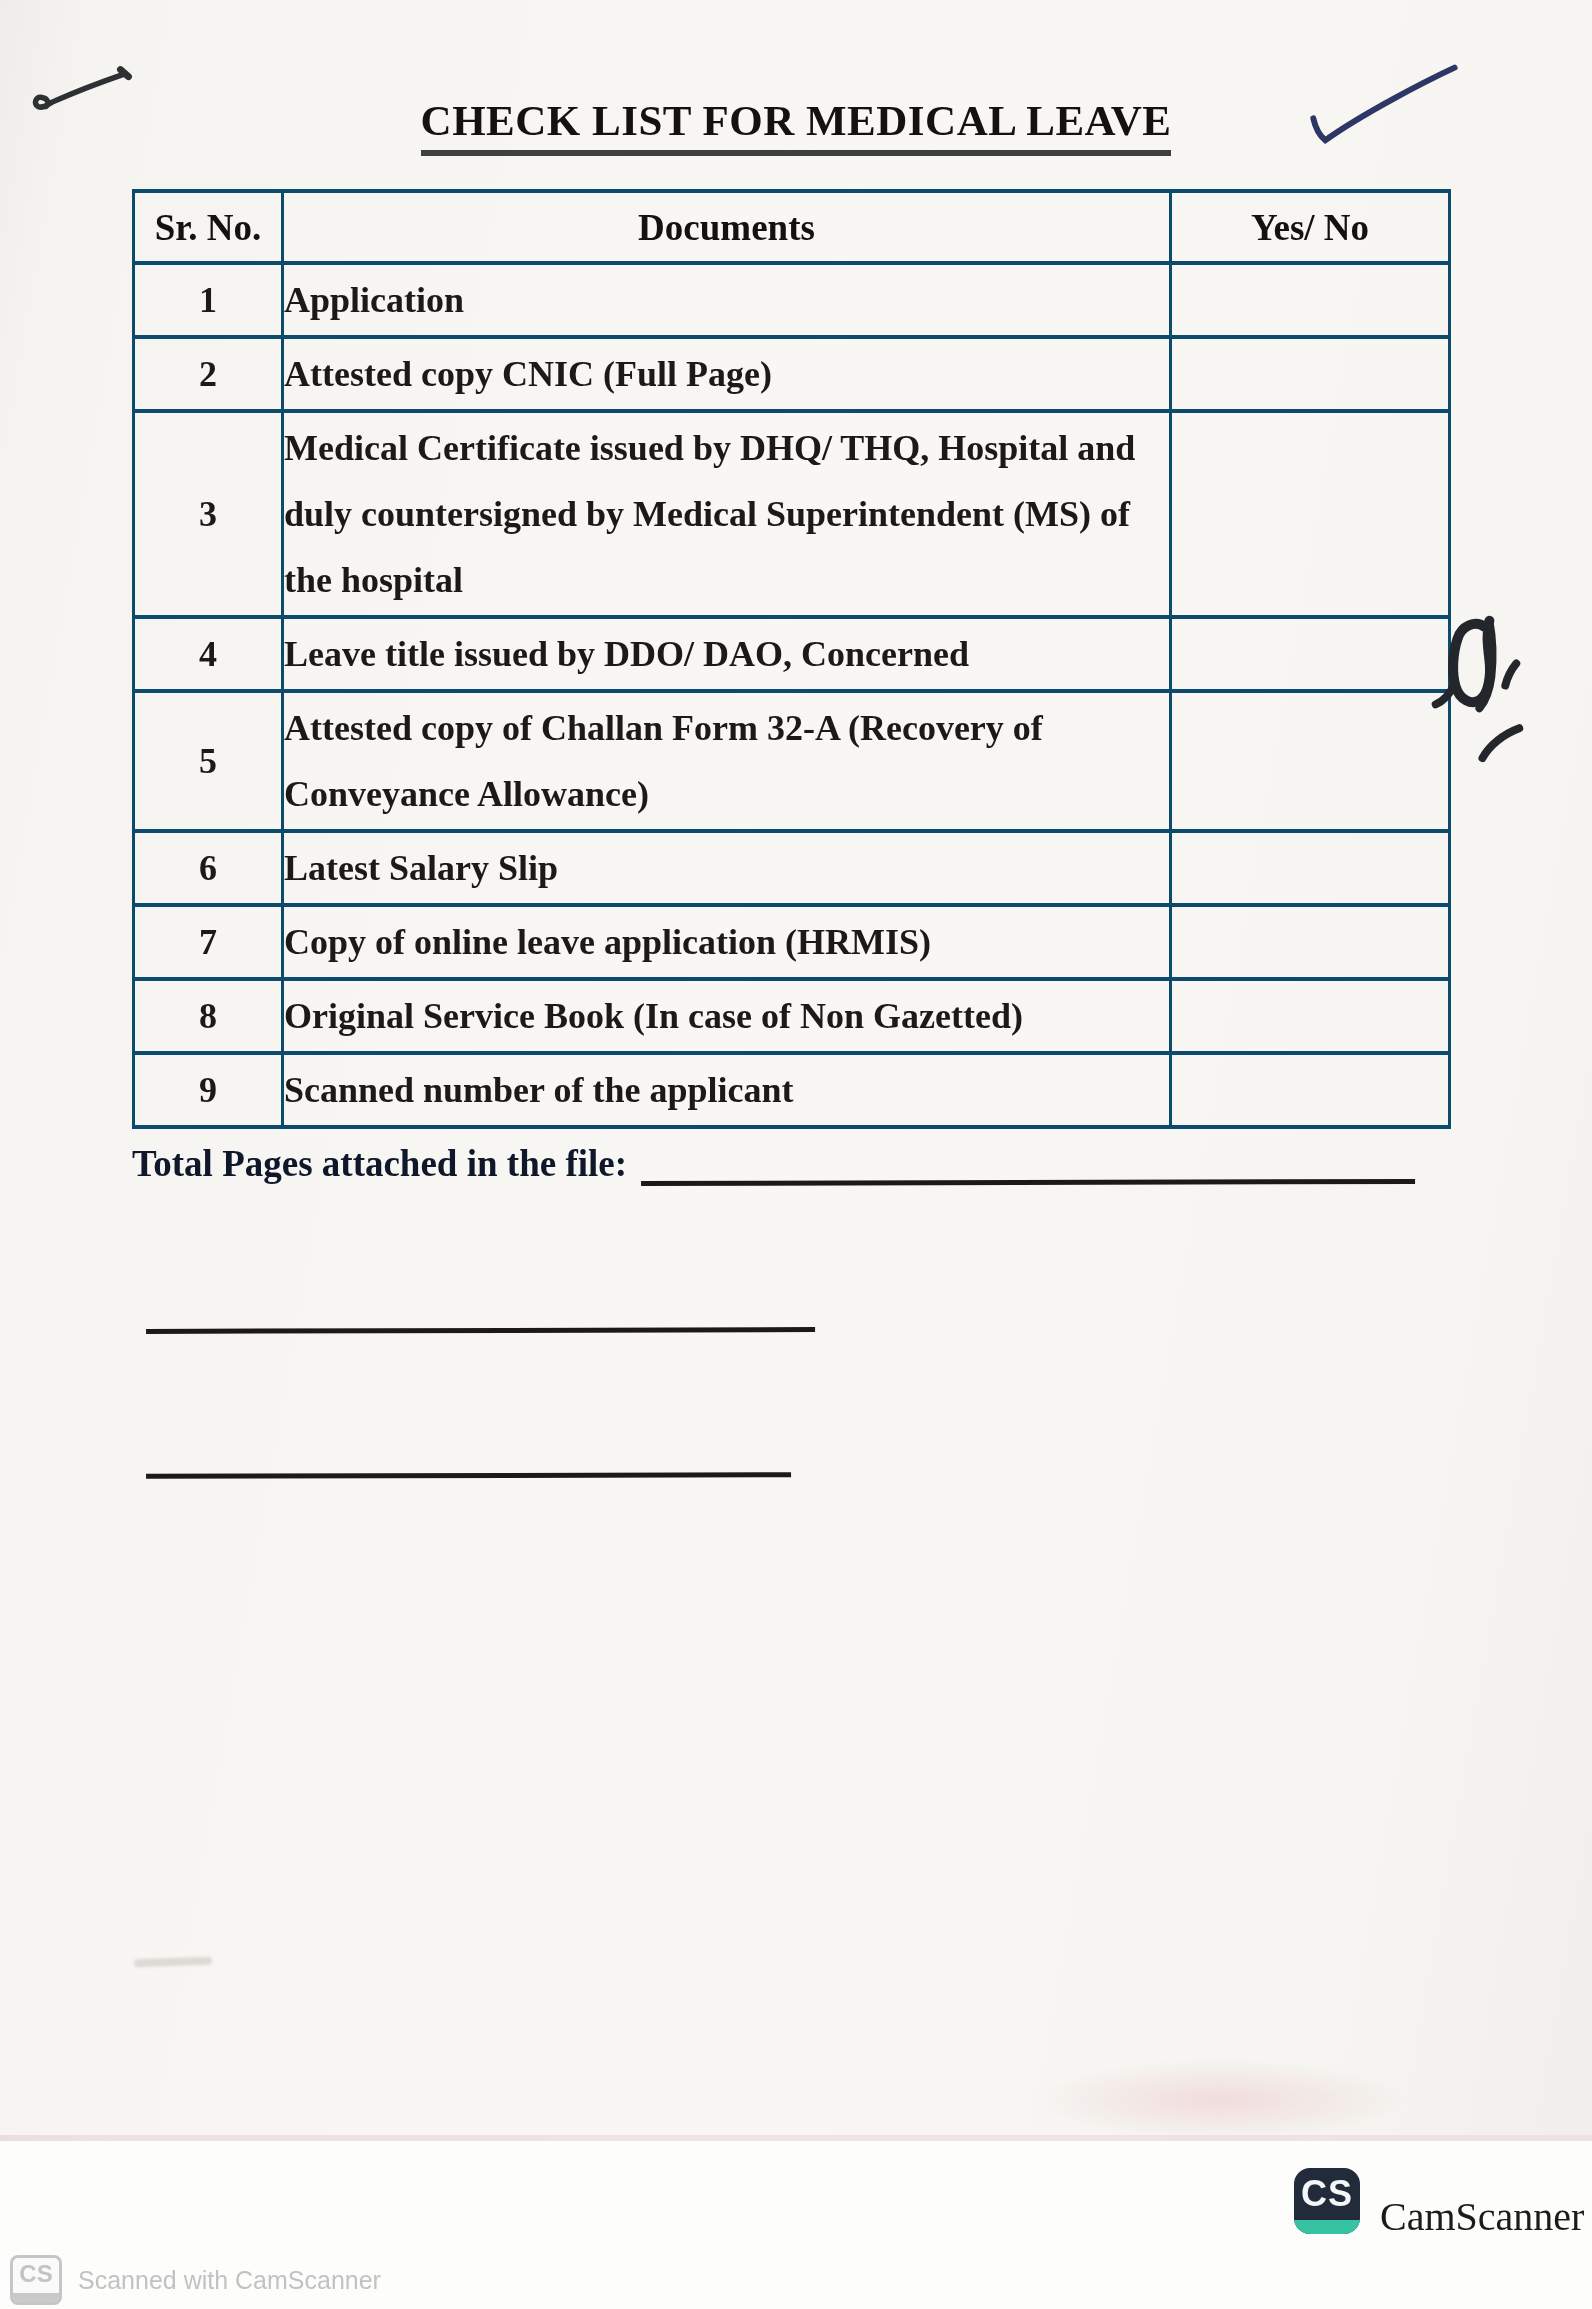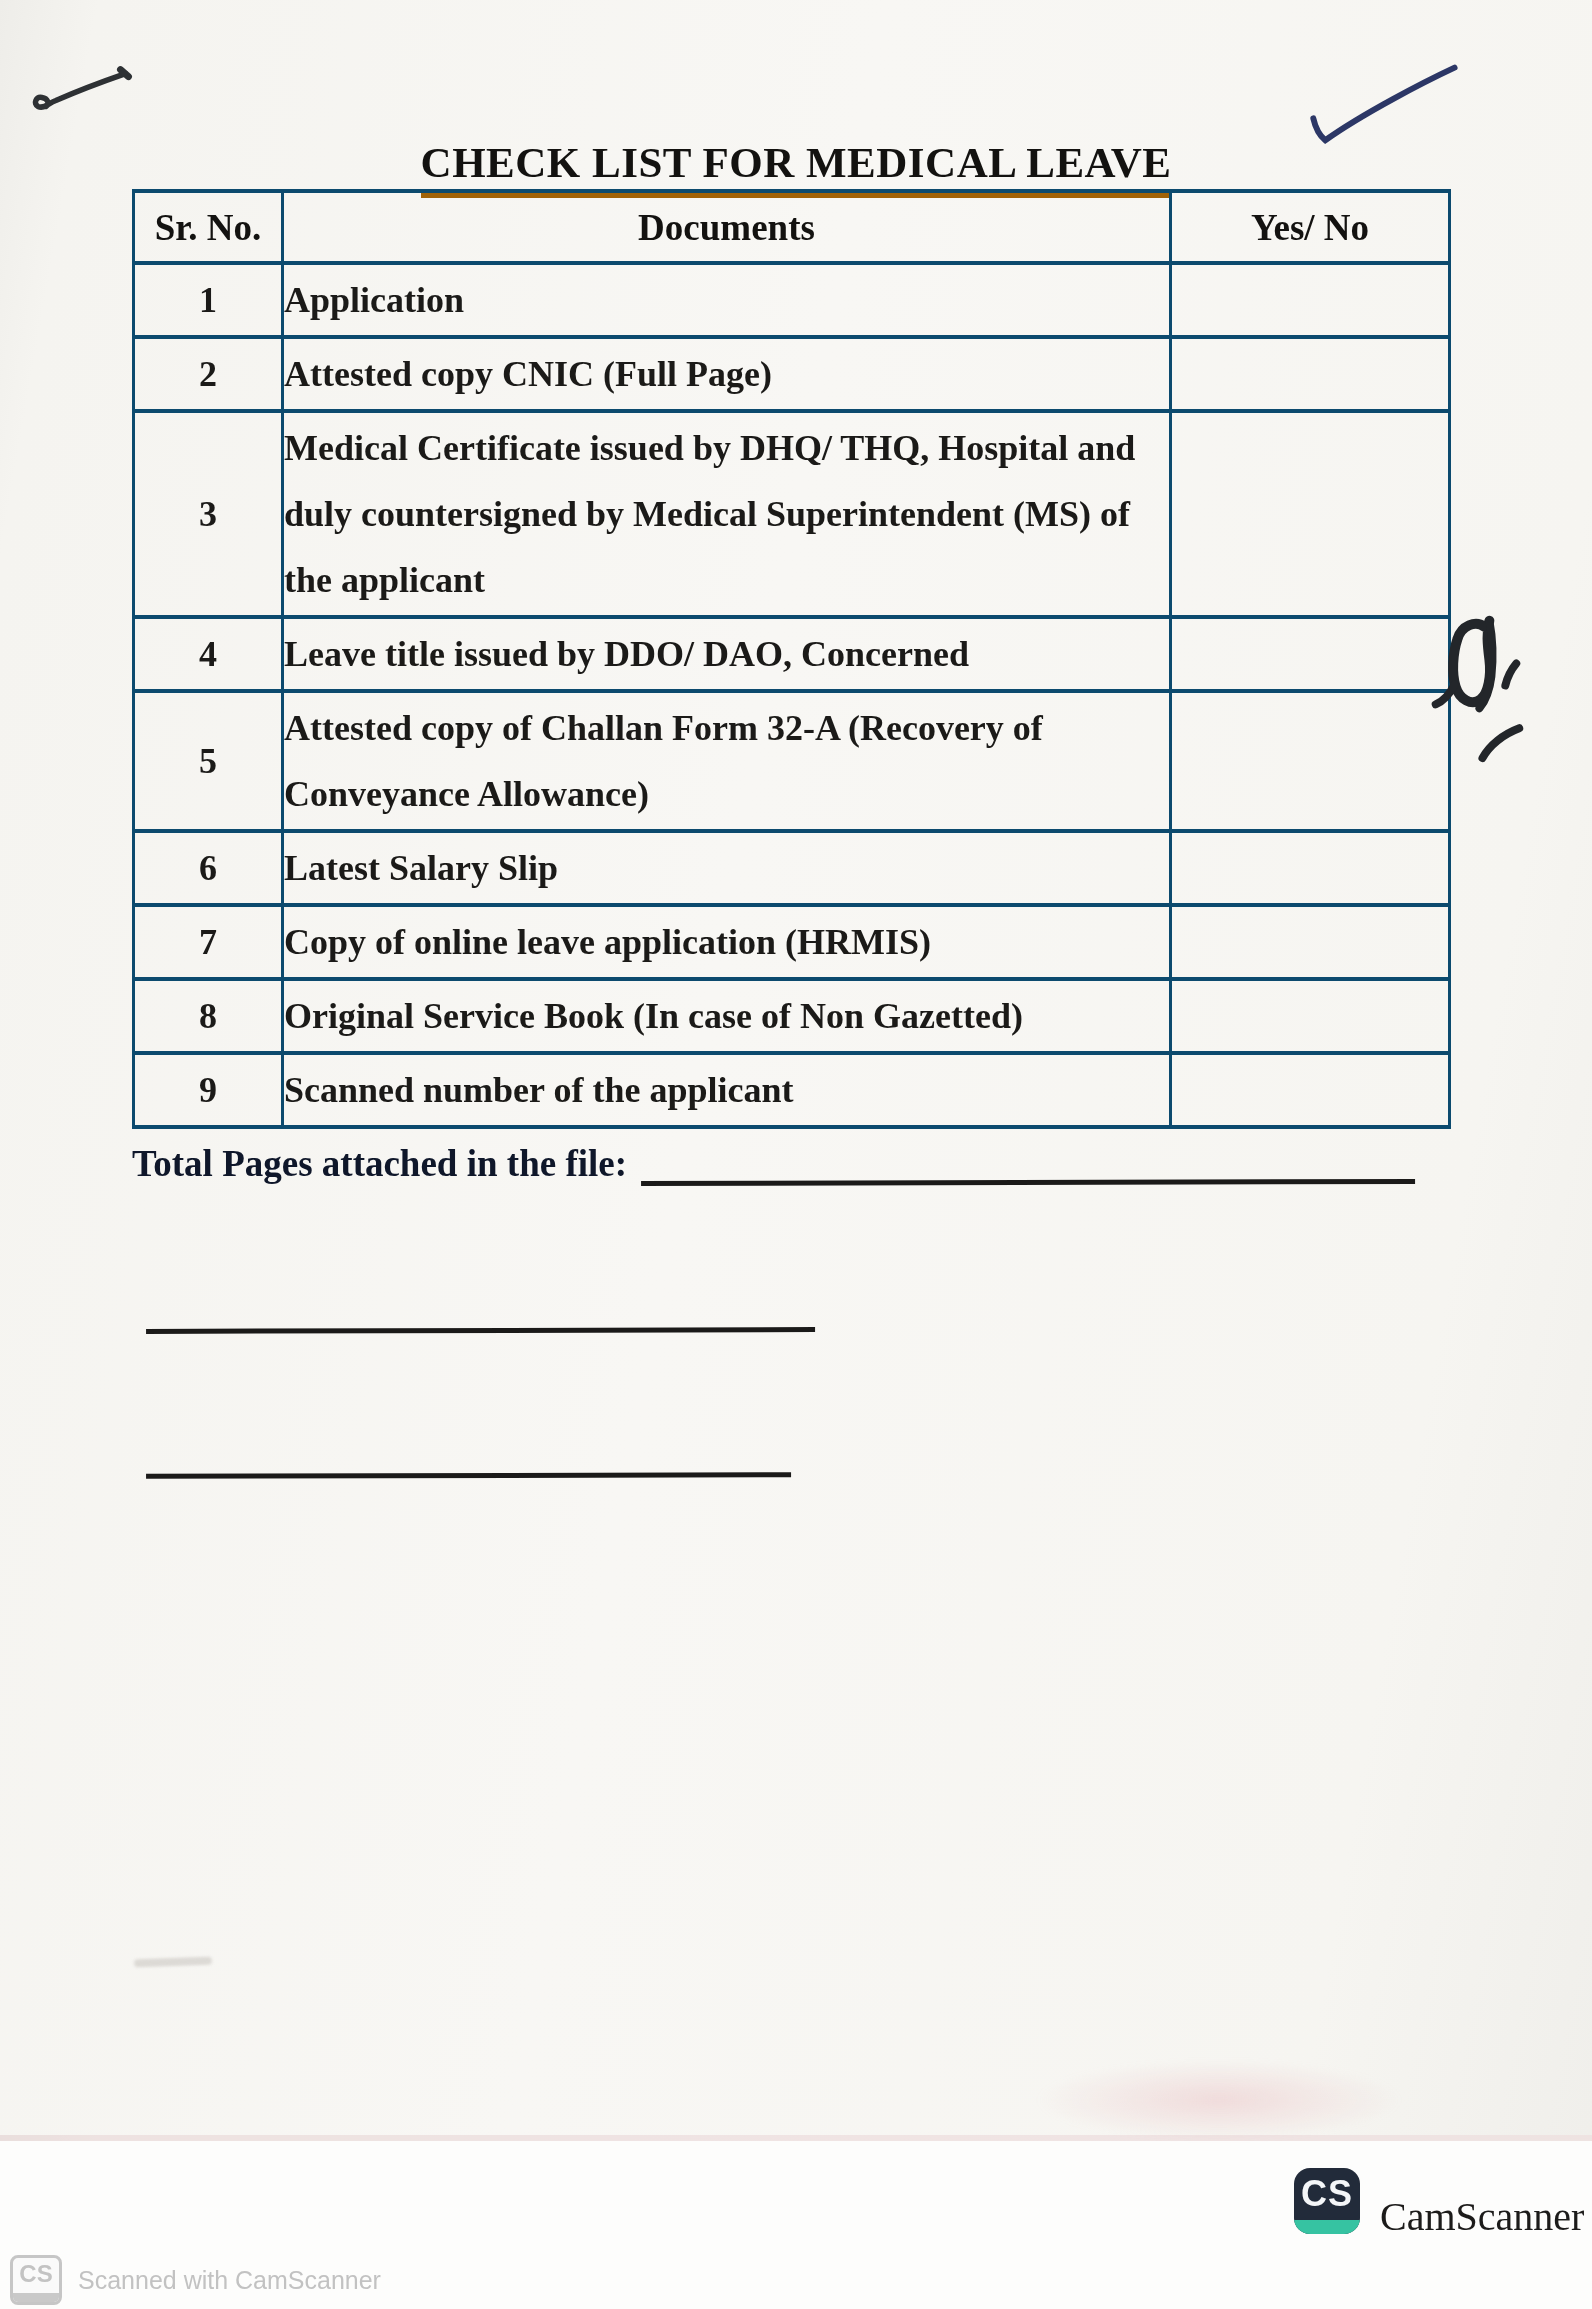--- a/index.html
+++ b/index.html
@@ -18,21 +18,21 @@
     position:absolute; left:0; top:2141px; width:1592px; height:168px;
     background:#fdfdfc;
   }
   
   .title {
     position:absolute; left:0; top:96px; width:1592px; margin:0;
     text-align:center; font-size:43px; font-weight:bold; letter-spacing:0.5px;
     color:#131210;
   }
   .title span {
-    display:inline-block; border-bottom:6px solid #a16207; padding-bottom:5px;margin-top:42px;
+    display:inline-block; border-bottom:6px solid #404040; padding-bottom:5px;
   }
   
   table.checklist {
     position:absolute; left:132px; top:189px; width:1315px;
     border-collapse:collapse; table-layout:fixed;
   }
   .checklist col.c-sr  { width:149px; }
   .checklist col.c-doc { width:888px; }
   .checklist col.c-yn  { width:279px; }
   .checklist th, .checklist td {
@@ -138,21 +138,21 @@
       <td class="doc">Application</td>
       <td class="yn"></td>
     </tr>
     <tr>
       <td class="sr">2</td>
       <td class="doc">Attested copy CNIC (Full Page)</td>
       <td class="yn"></td>
     </tr>
     <tr>
       <td class="sr">3</td>
-      <td class="doc">Medical Certificate issued by DHQ/ THQ, Hospital and duly countersigned by Medical Superintendent (MS) of the applicant</td>
+      <td class="doc">Medical Certificate issued by DHQ/ THQ, Hospital and duly countersigned by Medical Superintendent (MS) of the hospital</td>
       <td class="yn"></td>
     </tr>
     <tr>
       <td class="sr">4</td>
       <td class="doc">Leave title issued by DDO/ DAO, Concerned</td>
       <td class="yn"></td>
     </tr>
     <tr>
       <td class="sr">5</td>
       <td class="doc">Attested copy of Challan Form 32-A (Recovery of Conveyance Allowance)</td>

